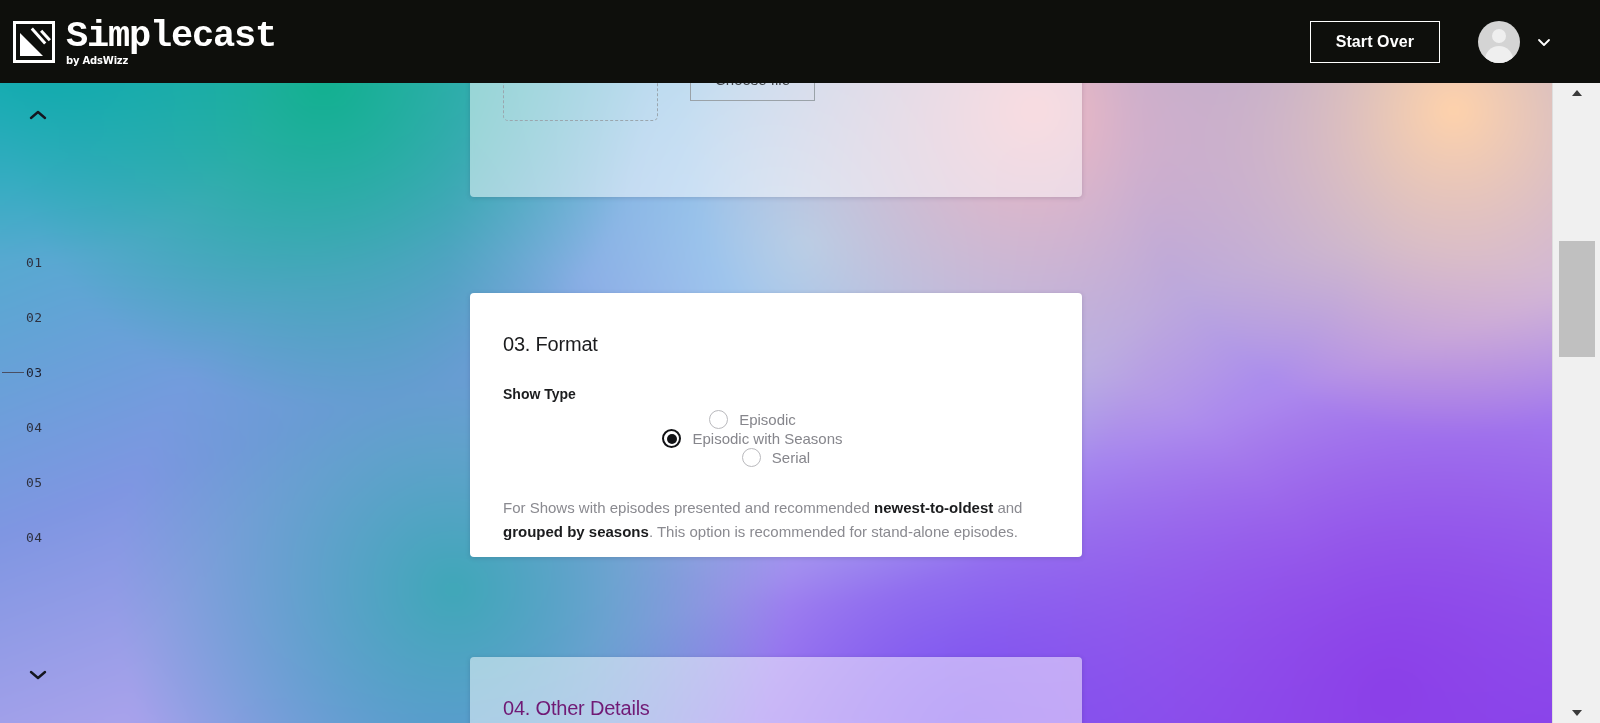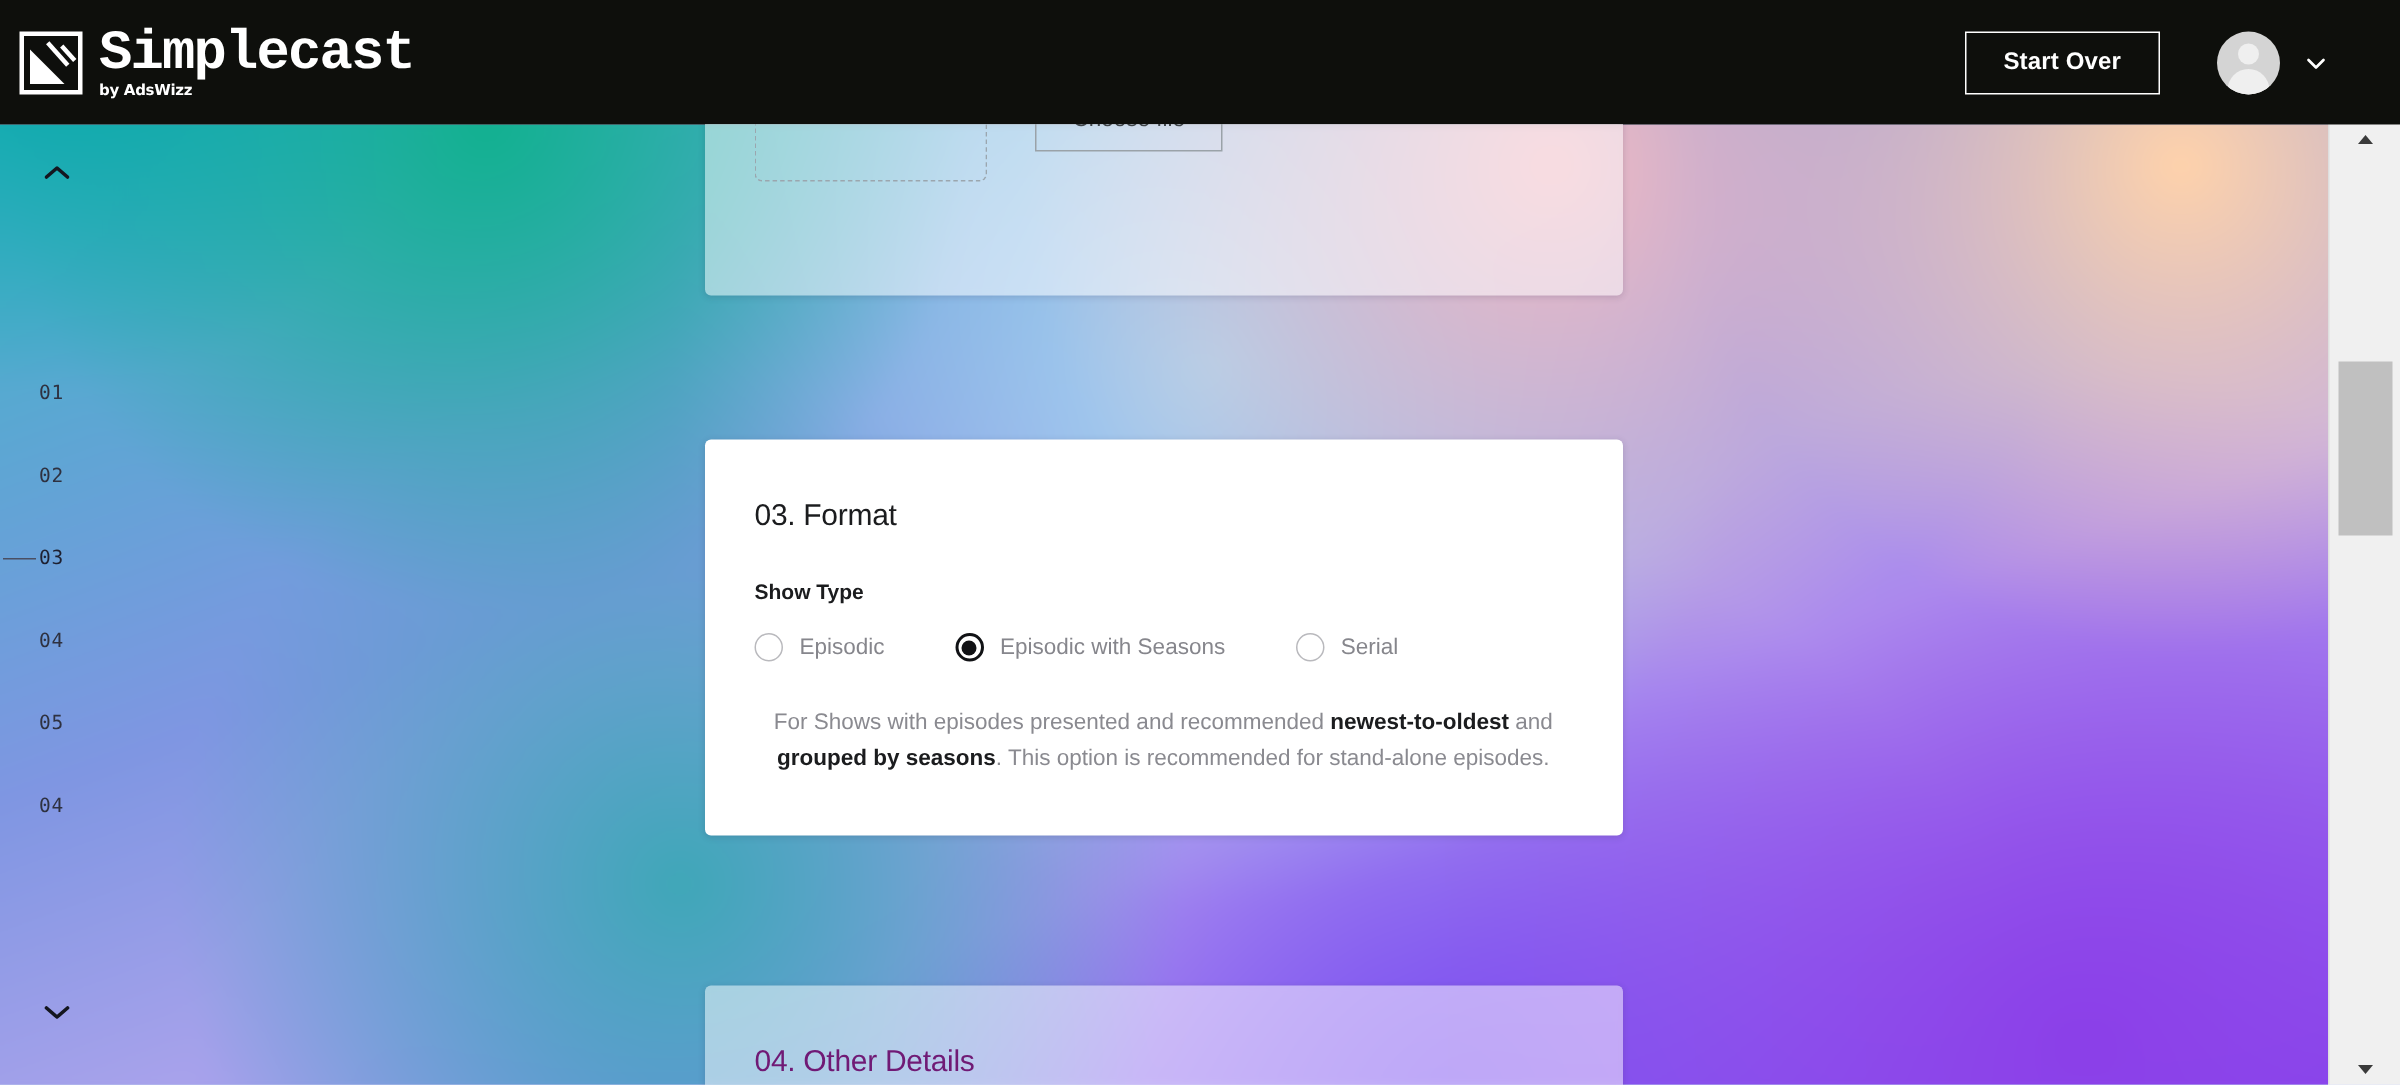--- a/index.html
+++ b/index.html
@@ -250,21 +250,23 @@
   .field-label {
     font-size: 14px;
     font-weight: bold;
     color: #1b1c1e;
     margin-top: 30px;
   }
 
   
   .radio-row {
     display: flex;
-    margin-top: 20px;
+    align-items: center;
+    margin-top: 8px;
+    flex-direction: column;
   }
   .radio-opt {
     display: flex;
     align-items: center;
     cursor: pointer;
     margin-right: 47px;
   }
   .radio-opt:last-child { margin-right: 0; }
   .radio-dot {
     width: 19px; height: 19px;
@@ -290,21 +292,20 @@
     margin-left: 11px;
     white-space: nowrap;
   }
 
   .help-text {
     margin-top: 29px;
     font-size: 15px;
     line-height: 1.62;
     color: #8a8a90;
     max-width: 545px;
-    text-align: center;
   }
   .help-text b { color: #1b1c1e; font-weight: bold; }
 
   
   .upload-row {
     display: flex;
     align-items: flex-start;
   }
   .dropzone {
     width: 155px;

